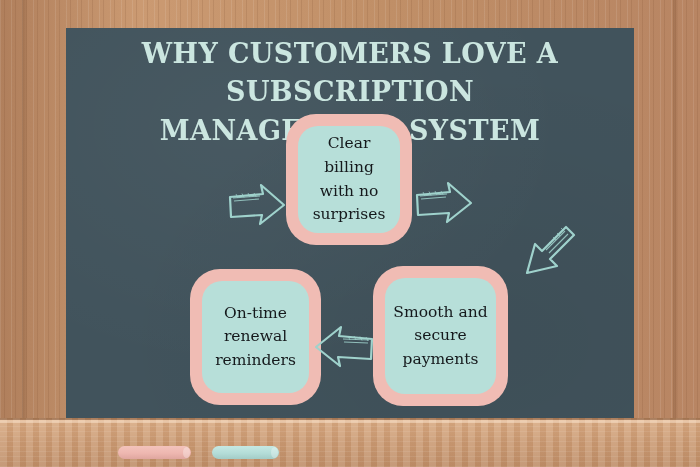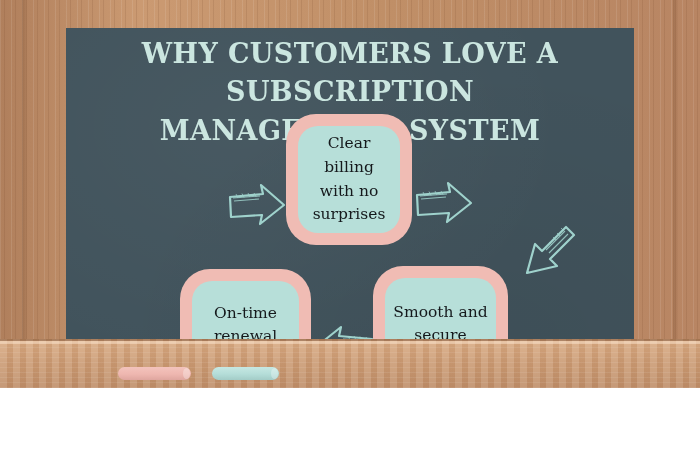--- a/index.html
+++ b/index.html
@@ -3,21 +3,21 @@
 <meta charset="utf-8">
 <style>
   html, body {
     margin: 0;
     padding: 0;
     background: #ffffff;
   }
   #scene {
     position: relative;
     width: 700px;
-    height: 388px;
+    height: 467px;
     overflow: hidden;
     font-family: "Liberation Serif", "DejaVu Serif", serif;
   }
 
   
   .frame {
     position: absolute;
     inset: 0;
     background: #c08f67;
     background-image:
@@ -116,21 +116,21 @@
     line-height: 1.52;
     text-align: center;
     padding: 0 4px;
     white-space: pre-line;
   }
 
   
   #node-0 { left: 27px;  top: 89px;  width: 133px; height: 133px; }
   #node-1 { left: 220px; top: 86px;  width: 126px; height: 131px; }
   #node-2 { left: 408px; top: 86px;  width: 133px; height: 139px; }
-  #node-3 { left: 114px; top: 241px; width: 131px; height: 136px; justify-content: flex-end; }
+  #node-3 { left: 124px; top: 241px; width: 131px; height: 136px; justify-content: flex-end; }
   #node-4 { left: 307px; top: 238px; width: 135px; height: 140px; align-items: center; }
 
   
   .arrow {
     position: absolute;
   }
   #arrow-0 { left: 160px; top: 152px; width: 62px; height: 52px; }
   #arrow-1 { left: 347px; top: 150px; width: 62px; height: 52px; }
   #arrow-2 { left: 450px; top: 193px; width: 64px; height: 66px; }
   #arrow-3 { left: 244px; top: 293px; width: 66px; height: 54px; }

